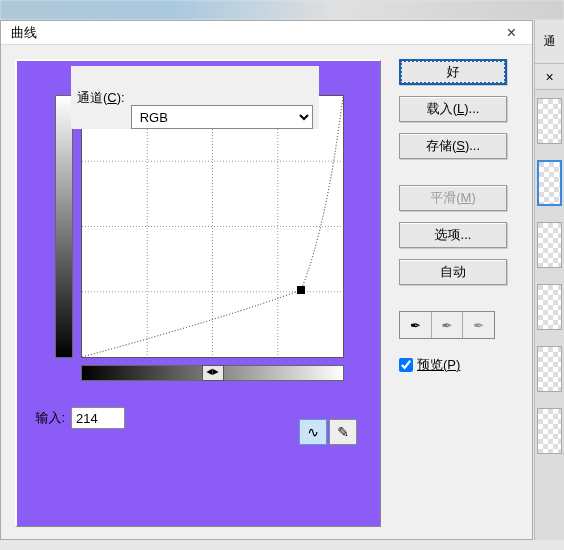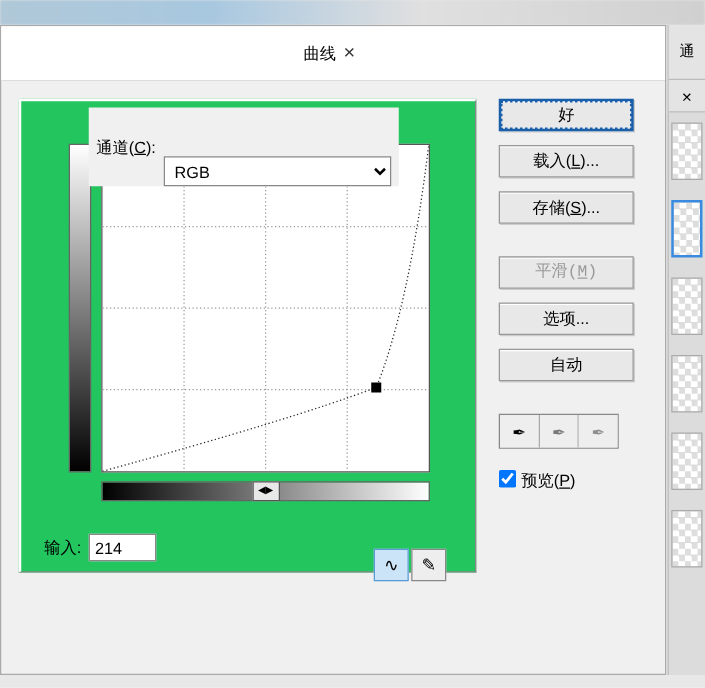--- a/index.html
+++ b/index.html
@@ -21,47 +21,47 @@
   .dialog {
     position: absolute;
     left: 0;
     top: 20px;
     width: 533px;
     height: 520px;
     background: #f0f0f0;
     border: 1px solid #aaa;
   }
   .titlebar {
-    height: 44px;
+    height: 24px;
     background: #fff;
     border-bottom: 1px solid #ddd;
     display: flex;
     align-items: center;
-    justify-content: center;
+    justify-content: space-between;
     padding: 0 10px;
   }
   .titlebar .close {
     font-size: 16px;
     color: #333;
     cursor: pointer;
     padding: 0 6px;
   }
   .body {
     display: flex;
     padding: 14px 10px 10px 14px;
     gap: 18px;
     height: calc(100% - 28px);
   }
   .left-box {
     width: 366px;
-    height: 379px;
+    height: 468px;
     border: 1px solid #888;
     border-left: 2px solid #fff;
     border-top: 2px solid #fff;
-    background: #22c55e;
+    background: #8b5cf6;
     position: relative;
     padding: 10px;
   }
   .channel-row {
     position: absolute;
     top: 5px;
     left: 54px;
     display: flex;
     align-items: center;
     gap: 6px;
@@ -184,42 +184,42 @@
     line-height: 24px;
   }
   .rbtn.focus {
     outline: 2px dotted #1a5faa;
     outline-offset: -3px;
     border: 2px solid #1a5faa;
     line-height: 22px;
   }
   .rbtn.disabled {
     color: #999;
-    font-family: Liberation Mono, monospace;
   }
   .spacer-sm { height: 4px; }
   .eyedrops {
     display: flex;
     gap: 0;
     border: 1px solid #888;
     width: 96px;
   }
   .eyedrops .ed {
     flex: 1;
     height: 26px;
     border-right: 1px solid #aaa;
     display: flex; align-items: center; justify-content: center;
     background: #eee;
   }
   .eyedrops .ed:last-child { border-right: none; }
   .preview-row {
     display: flex;
-    align-items: flex-start;
+    align-items: center;
     gap: 4px;
     margin-top: 6px;
+    text-decoration: underline;
   }
   .preview-row input[type=checkbox] {
     width: 14px; height: 14px;
   }
   
   .bg-panels {
     position: absolute;
     right: 0; top: 20px;
     width: 30px; height: 520px;
     background: #dcdcdc;

